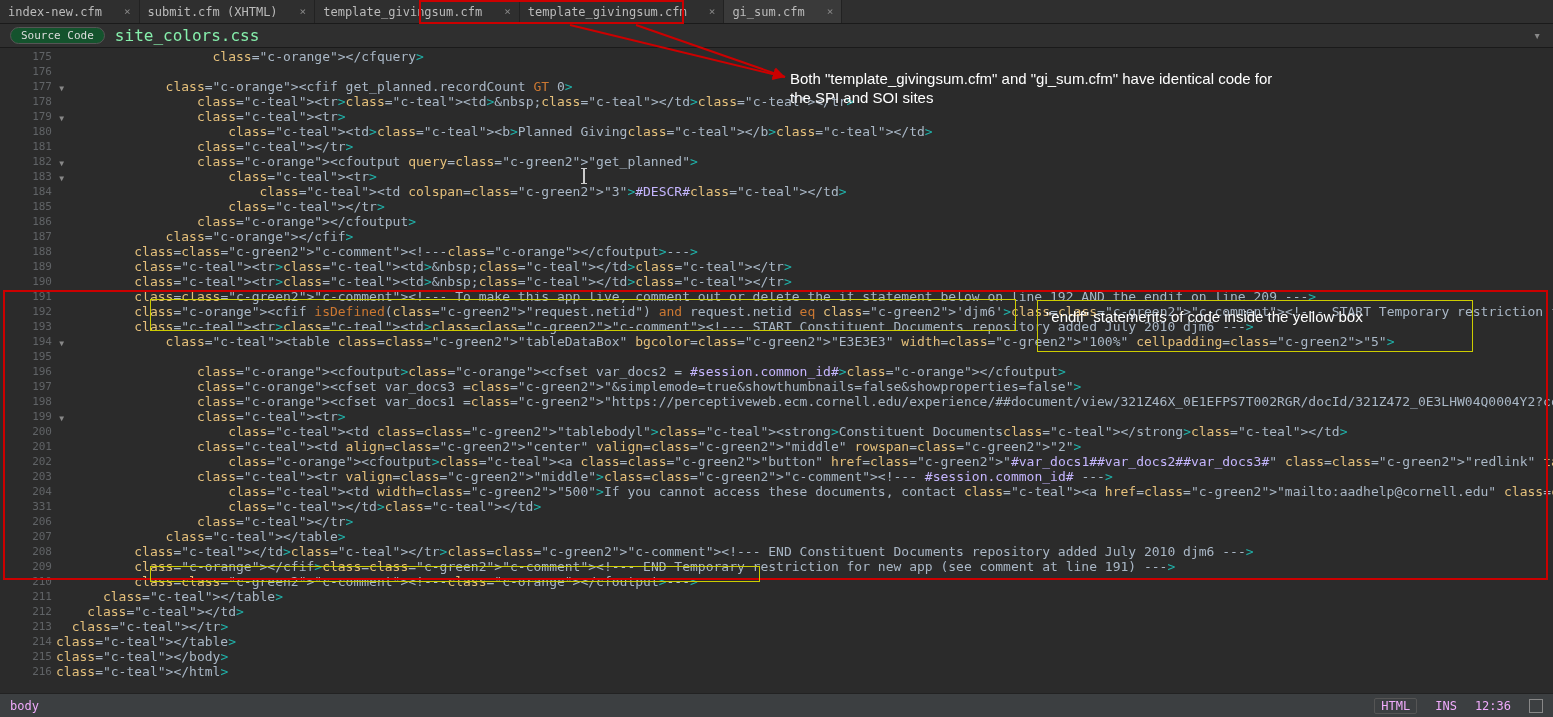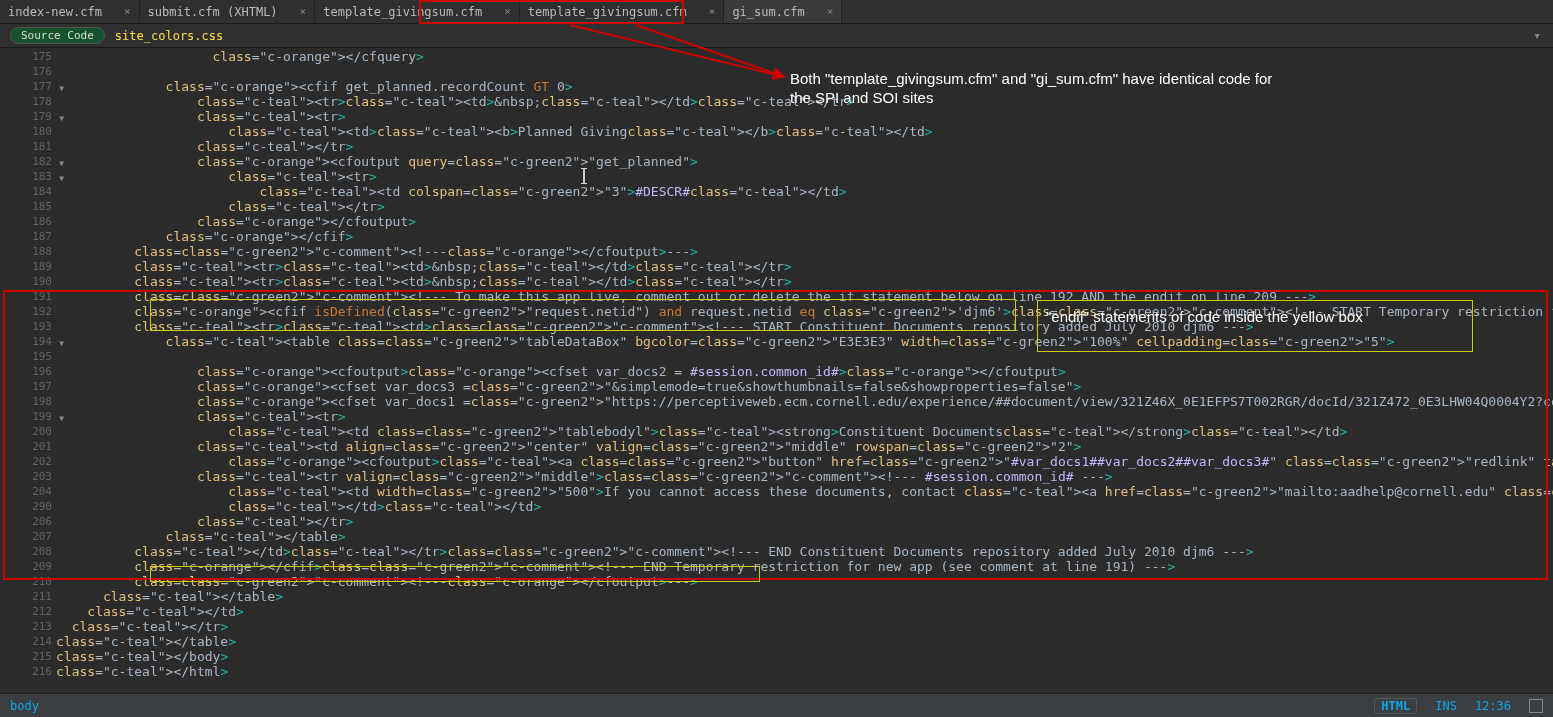--- a/index.html
+++ b/index.html
@@ -49,22 +49,22 @@
 .sub-btn {
   background: #14532d;
   border: 1px solid #555;
   border-radius: 10px;
   padding: 1px 10px;
   font-size: 11px;
   color: #ddd;
   cursor: pointer;
 }
 .sub-link {
-  font-size: 12px;
-  color: #fde047;
+  font-size: 16px;
+  color: #86efac;
   cursor: pointer;
 }
 .filter-icon {
   margin-left: auto;
   margin-right: 12px;
   color: #888;
 }
 .editor {
   display: flex;
   height: calc(100% - 24px - 24px - 24px);
@@ -113,34 +113,33 @@
   position: absolute;
   bottom: 0;
   left: 0;
   right: 0;
   height: 24px;
   background: #3c3f41;
   border-top: 1px solid #222;
   display: flex;
   align-items: center;
   font-size: 12px;
-  color: #0ea5e9;
+  color: #f0abfc;
   padding: 0 10px;
 }
 .statusbar .right {
   margin-left: auto;
   display: flex;
   gap: 18px;
   align-items: center;
 }
 .statusbar .pill {
   border: 1px solid #555;
   padding: 0 6px;
   border-radius: 2px;
-  font-weight: bold;
 }
 .square-icon {
   width: 14px; height: 14px; border: 1px solid #888;
 }
 
 
 .annot-box-red-tabs {
   position: absolute;
   border: 2px solid #c00;
   pointer-events: none;
@@ -238,21 +237,21 @@
       <div class="ln">195</div>
       <div class="ln">196</div>
       <div class="ln">197</div>
       <div class="ln">198</div>
       <div class="ln">199<span class="fold">▼</span></div>
       <div class="ln">200</div>
       <div class="ln">201</div>
       <div class="ln">202</div>
       <div class="ln">203</div>
       <div class="ln">204</div>
-      <div class="ln">290</div>
+      <div class="ln">331</div>
       <div class="ln">206</div>
       <div class="ln">207</div>
       <div class="ln">208</div>
       <div class="ln">209</div>
       <div class="ln">210</div>
       <div class="ln">211</div>
       <div class="ln">212</div>
       <div class="ln">213</div>
       <div class="ln">214</div>
       <div class="ln">215</div>

